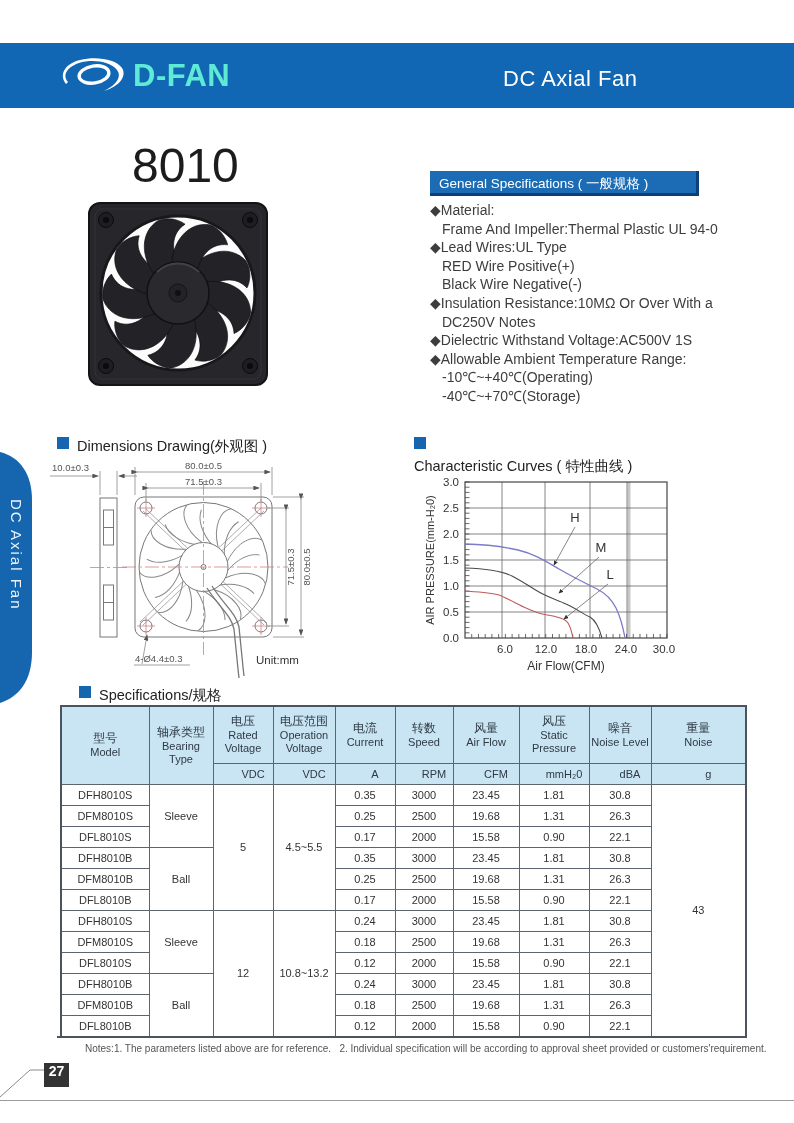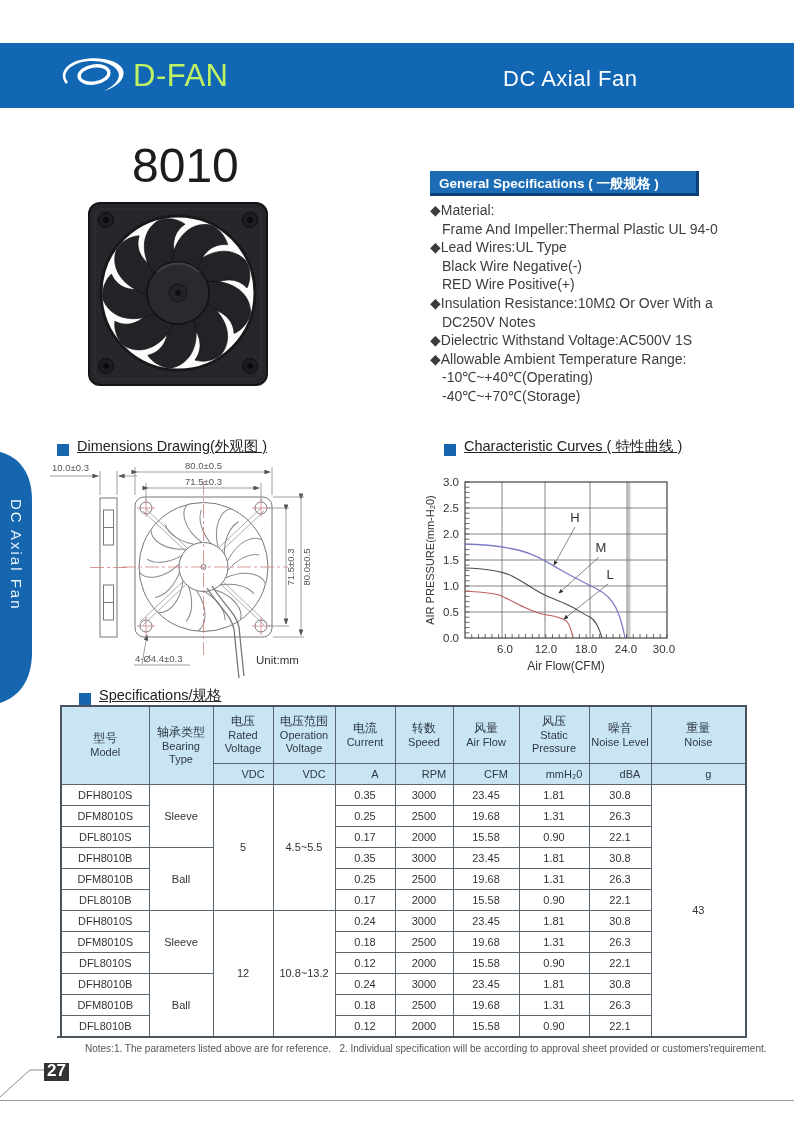--- a/index.html
+++ b/index.html
@@ -2,34 +2,34 @@
 <html><head>
 <meta charset="utf-8">
 <style>
   html,body{margin:0;padding:0;background:#fff;}
   #page{position:relative;width:794px;height:1123px;background:#fff;overflow:hidden;
         font-family:"Liberation Sans",sans-serif;}
 
   
   .topbar{position:absolute;left:0;top:43px;width:794px;height:65px;background:#1167b3;}
   .logo-wrap{position:absolute;left:58px;top:10px;display:flex;align-items:center;}
-  .logo-text{color:#bef264;font-size:31px;font-weight:normal;letter-spacing:.5px;margin-left:3px;}
+  .logo-text{color:#5eead4;font-size:31px;font-weight:bold;letter-spacing:.5px;margin-left:3px;}
   .size-title{position:absolute;left:280px;top:9px;color:#fff;font-size:38px;letter-spacing:1px;}
   .type-title{position:absolute;left:503px;top:23px;color:#fff;font-size:22px;letter-spacing:.5px;}
 
   .model-big{position:absolute;left:132px;top:138px;font-size:48px;color:#1c1c1c;}
 
   
-  .sec-head{position:absolute;font-size:14.5px;color:#222;display:flex;align-items:flex-end;gap:8px;text-decoration:underline;}
+  .sec-head{position:absolute;font-size:14.5px;color:#222;display:flex;align-items:flex-start;gap:8px;}
   .sec-head .sq{width:12px;height:12px;background:#1566ae;flex:0 0 auto;}
 
   
   .gs-bar{position:absolute;left:430px;top:171px;width:269px;height:25px;background:#1b6cb5;
           border-right:3px solid #0d3f78;border-bottom:3px solid #0d3f78;color:#fff;
-          font-size:13.5px;font-weight:bold;line-height:25px;padding-left:9px;box-sizing:border-box;}
+          font-size:13.5px;font-weight:normal;line-height:25px;padding-left:9px;box-sizing:border-box;}
   .gs-list{position:absolute;left:430px;top:201px;width:320px;font-size:14px;color:#3d3d3d;line-height:18.6px;}
   .gs-list .ind{padding-left:12px;}
 
   
   .tab-svg{position:absolute;left:0;top:444px;}
   .tab-label{position:absolute;left:8px;top:499px;height:170px;writing-mode:vertical-rl;
              color:#eaf3fb;font-size:15px;letter-spacing:2px;}
 
   
   .dim-svg{position:absolute;left:40px;top:455px;}
@@ -43,22 +43,22 @@
   .spec thead th{background:#c9e4f3;font-weight:normal;color:#2e3a44;}
   .spec .cn{font-size:12px;line-height:15px;}
   .spec .en{font-size:11px;line-height:13px;}
   .spec .unit-row th{height:20px;font-size:11px;padding-left:20px;}
   .spec tbody td{font-size:11px;color:#333;height:20px;background:#fff;}
 
   
   .notes-rule{position:absolute;left:57px;top:1036px;width:688px;border-top:2px solid #4a545e;}
   .notes{position:absolute;left:57px;top:1043px;font-size:10px;color:#555;white-space:pre;margin-left:28px;}
   .page-rule{position:absolute;left:0;top:1100px;width:794px;border-top:1px solid #9a9a9a;}
-  .badge{position:absolute;left:44px;top:1063px;width:25px;height:18px;background:#333;color:#fff;
-         font-size:17px;font-weight:bold;text-align:center;line-height:16px;}
+  .badge{position:absolute;left:44px;top:1063px;width:25px;height:24px;background:#333;color:#fff;
+         font-size:14px;font-weight:bold;text-align:center;line-height:16px;}
   .site{position:absolute;left:80px;top:1120px;font-size:11px;color:#555;margin-top:33px;}
   .diag-svg{position:absolute;left:0;top:1060px;}
 
   svg text{font-family:"Liberation Sans",sans-serif;}
 </style>
 </head>
 <body>
 
 <div id="page">
 
@@ -110,35 +110,35 @@
       <circle cx="20" cy="168" r="3"></circle>
         <circle cx="164" cy="168" r="3"></circle>
     </g>
   </svg>
 
   <div class="gs-bar">General Specifications ( 一般规格 )</div>
   <div class="gs-list">
     <div>◆Material:</div>
     <div class="ind">Frame And Impeller:Thermal Plastic UL 94-0</div>
     <div>◆Lead Wires:UL Type</div>
+    <div class="ind">RED Wire Positive(+)</div>
     <div class="ind">Black Wire Negative(-)</div>
-    <div class="ind">RED Wire Positive(+)</div>
     <div>◆Insulation Resistance:10MΩ Or Over With a</div>
     <div class="ind">DC250V Notes</div>
     <div>◆Dielectric Withstand Voltage:AC500V 1S</div>
     <div>◆Allowable Ambient Temperature Range:</div>
     <div class="ind">-10℃~+40℃(Operating)</div>
     <div class="ind">-40℃~+70℃(Storage)</div>
   </div>
 
   <div class="sec-head" style="left:57px;top:437px;">
     <span class="sq"></span>
     <span>Dimensions Drawing(外观图 )</span>
   </div>
-  <div class="sec-head" style="left:444px;top:437px;">
+  <div class="sec-head" style="left:414px;top:437px;flex-direction:column;">
     <span class="sq"></span>
     <span>Characteristic Curves ( 特性曲线 )</span>
   </div>
 
   <svg class="tab-svg" width="38" height="266" viewBox="0 0 38 266">
     <path d="M0 8 C20 13 32 30 32 56 L32 208 C32 238 18 253 0 259 Z" fill="#1566ae"></path>
   </svg>
   <div class="tab-label">DC Axial Fan</div>
 
   <svg class="dim-svg" width="370" height="235" viewBox="0 0 370 235">

